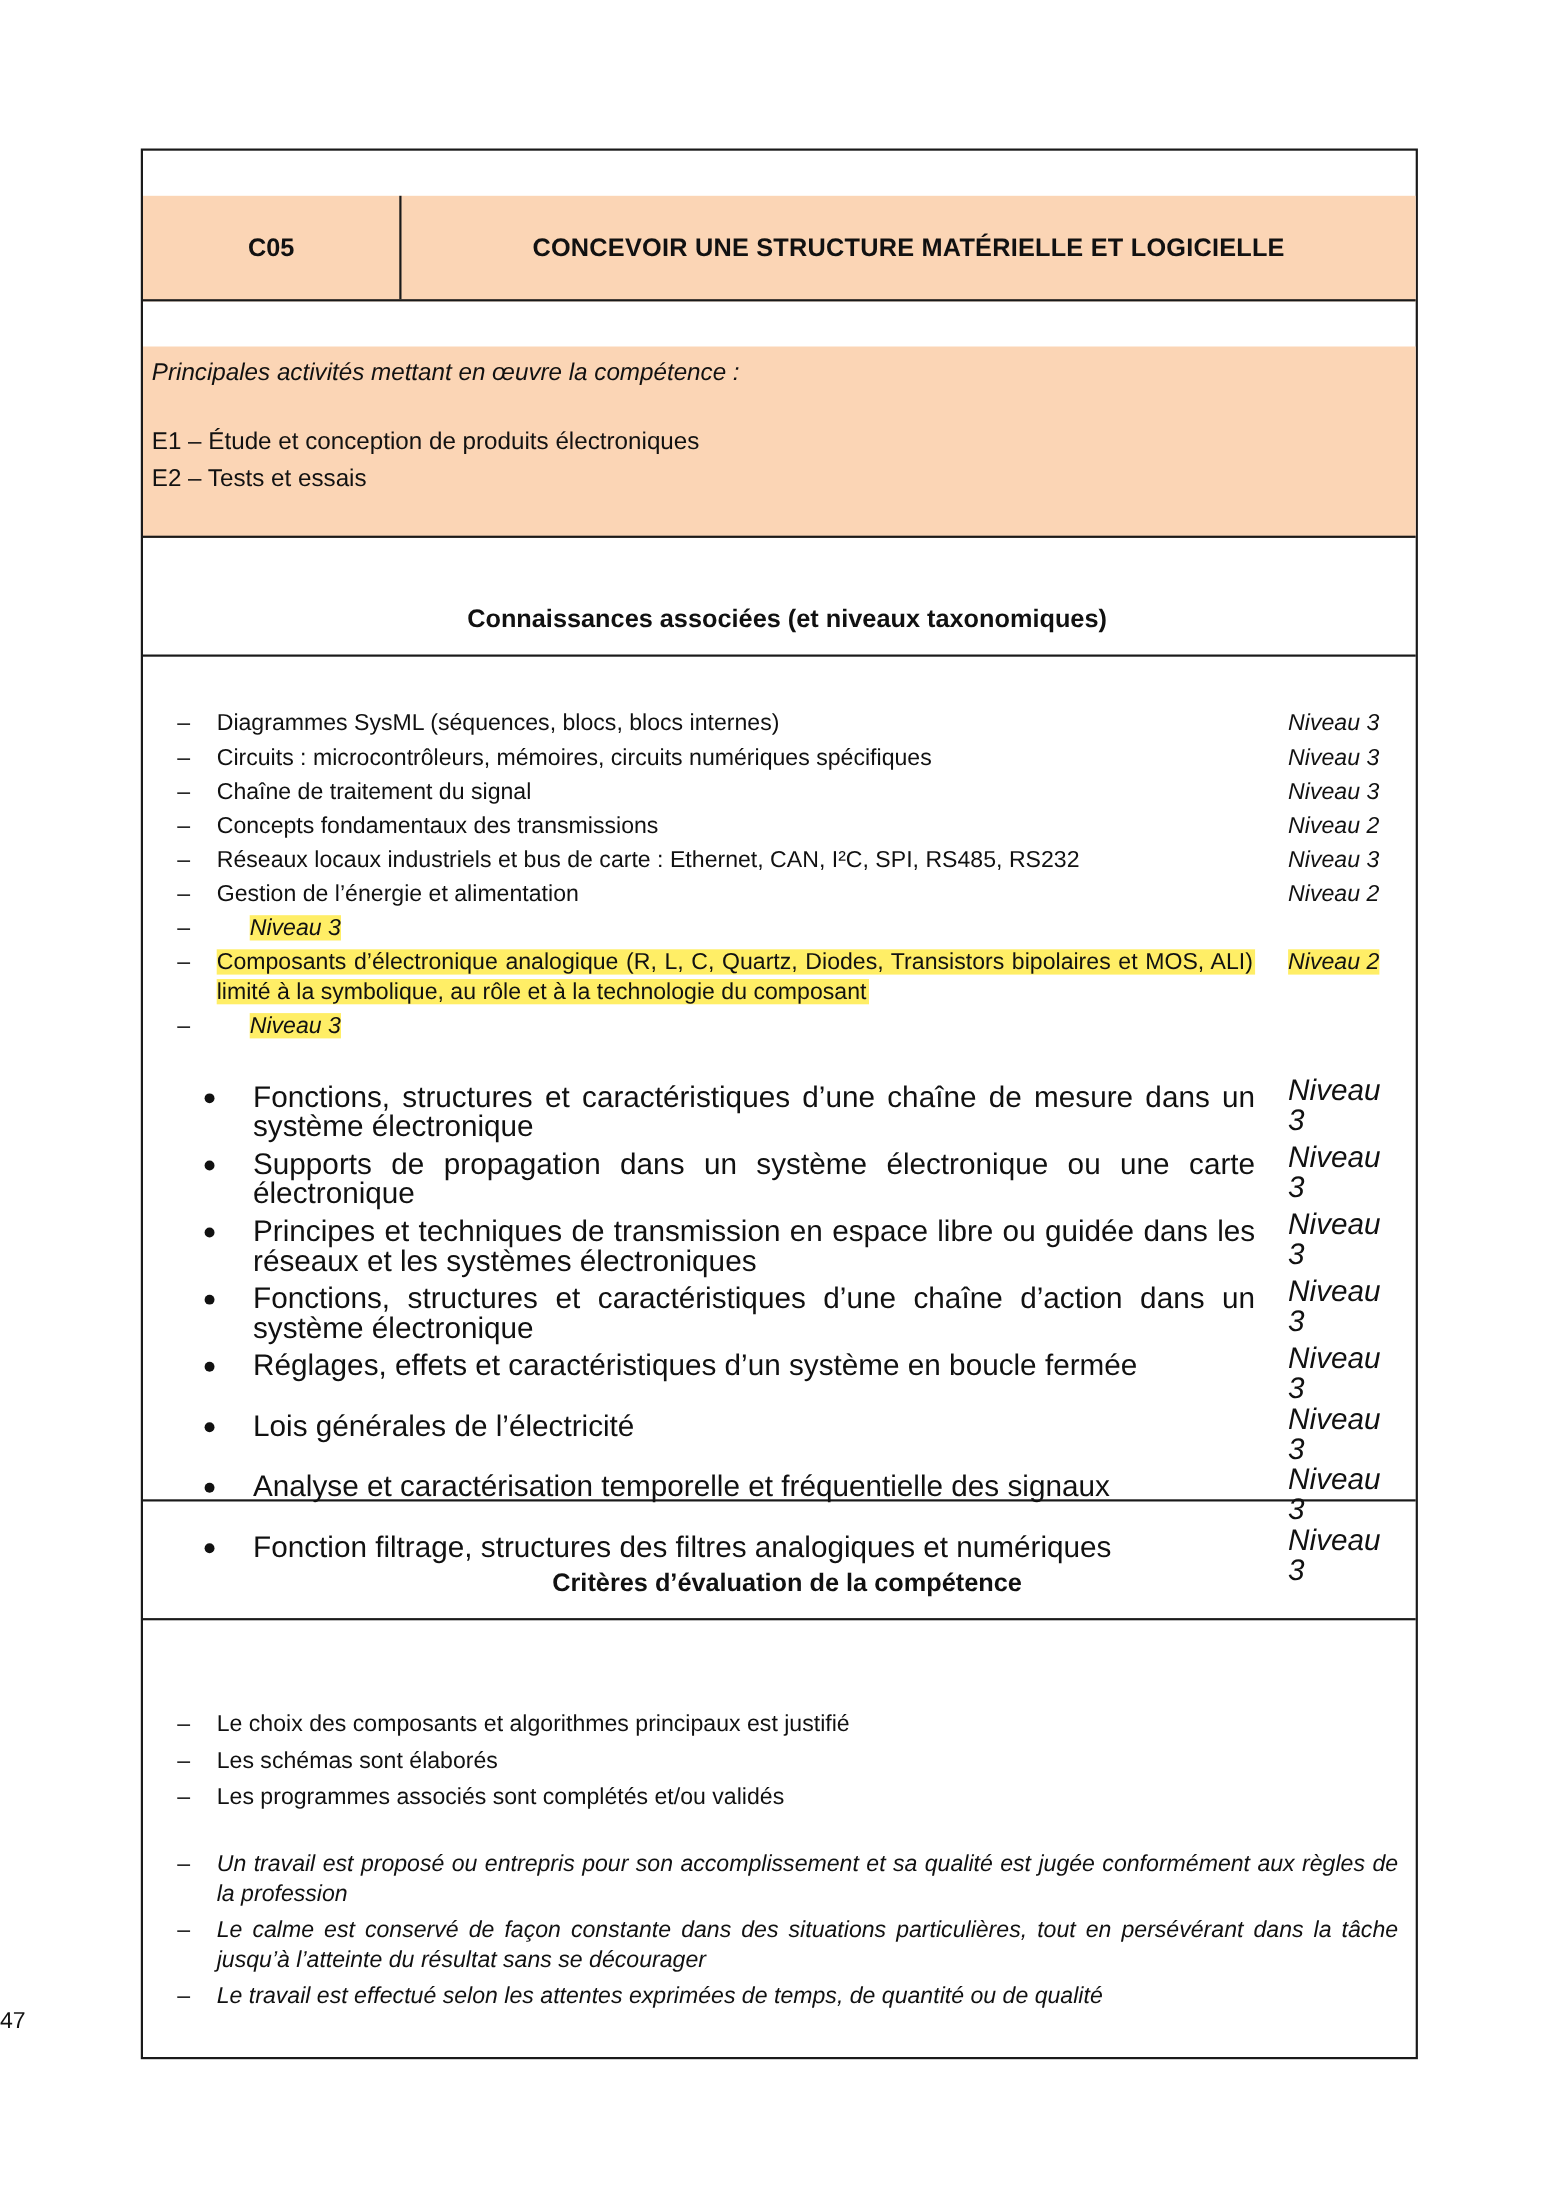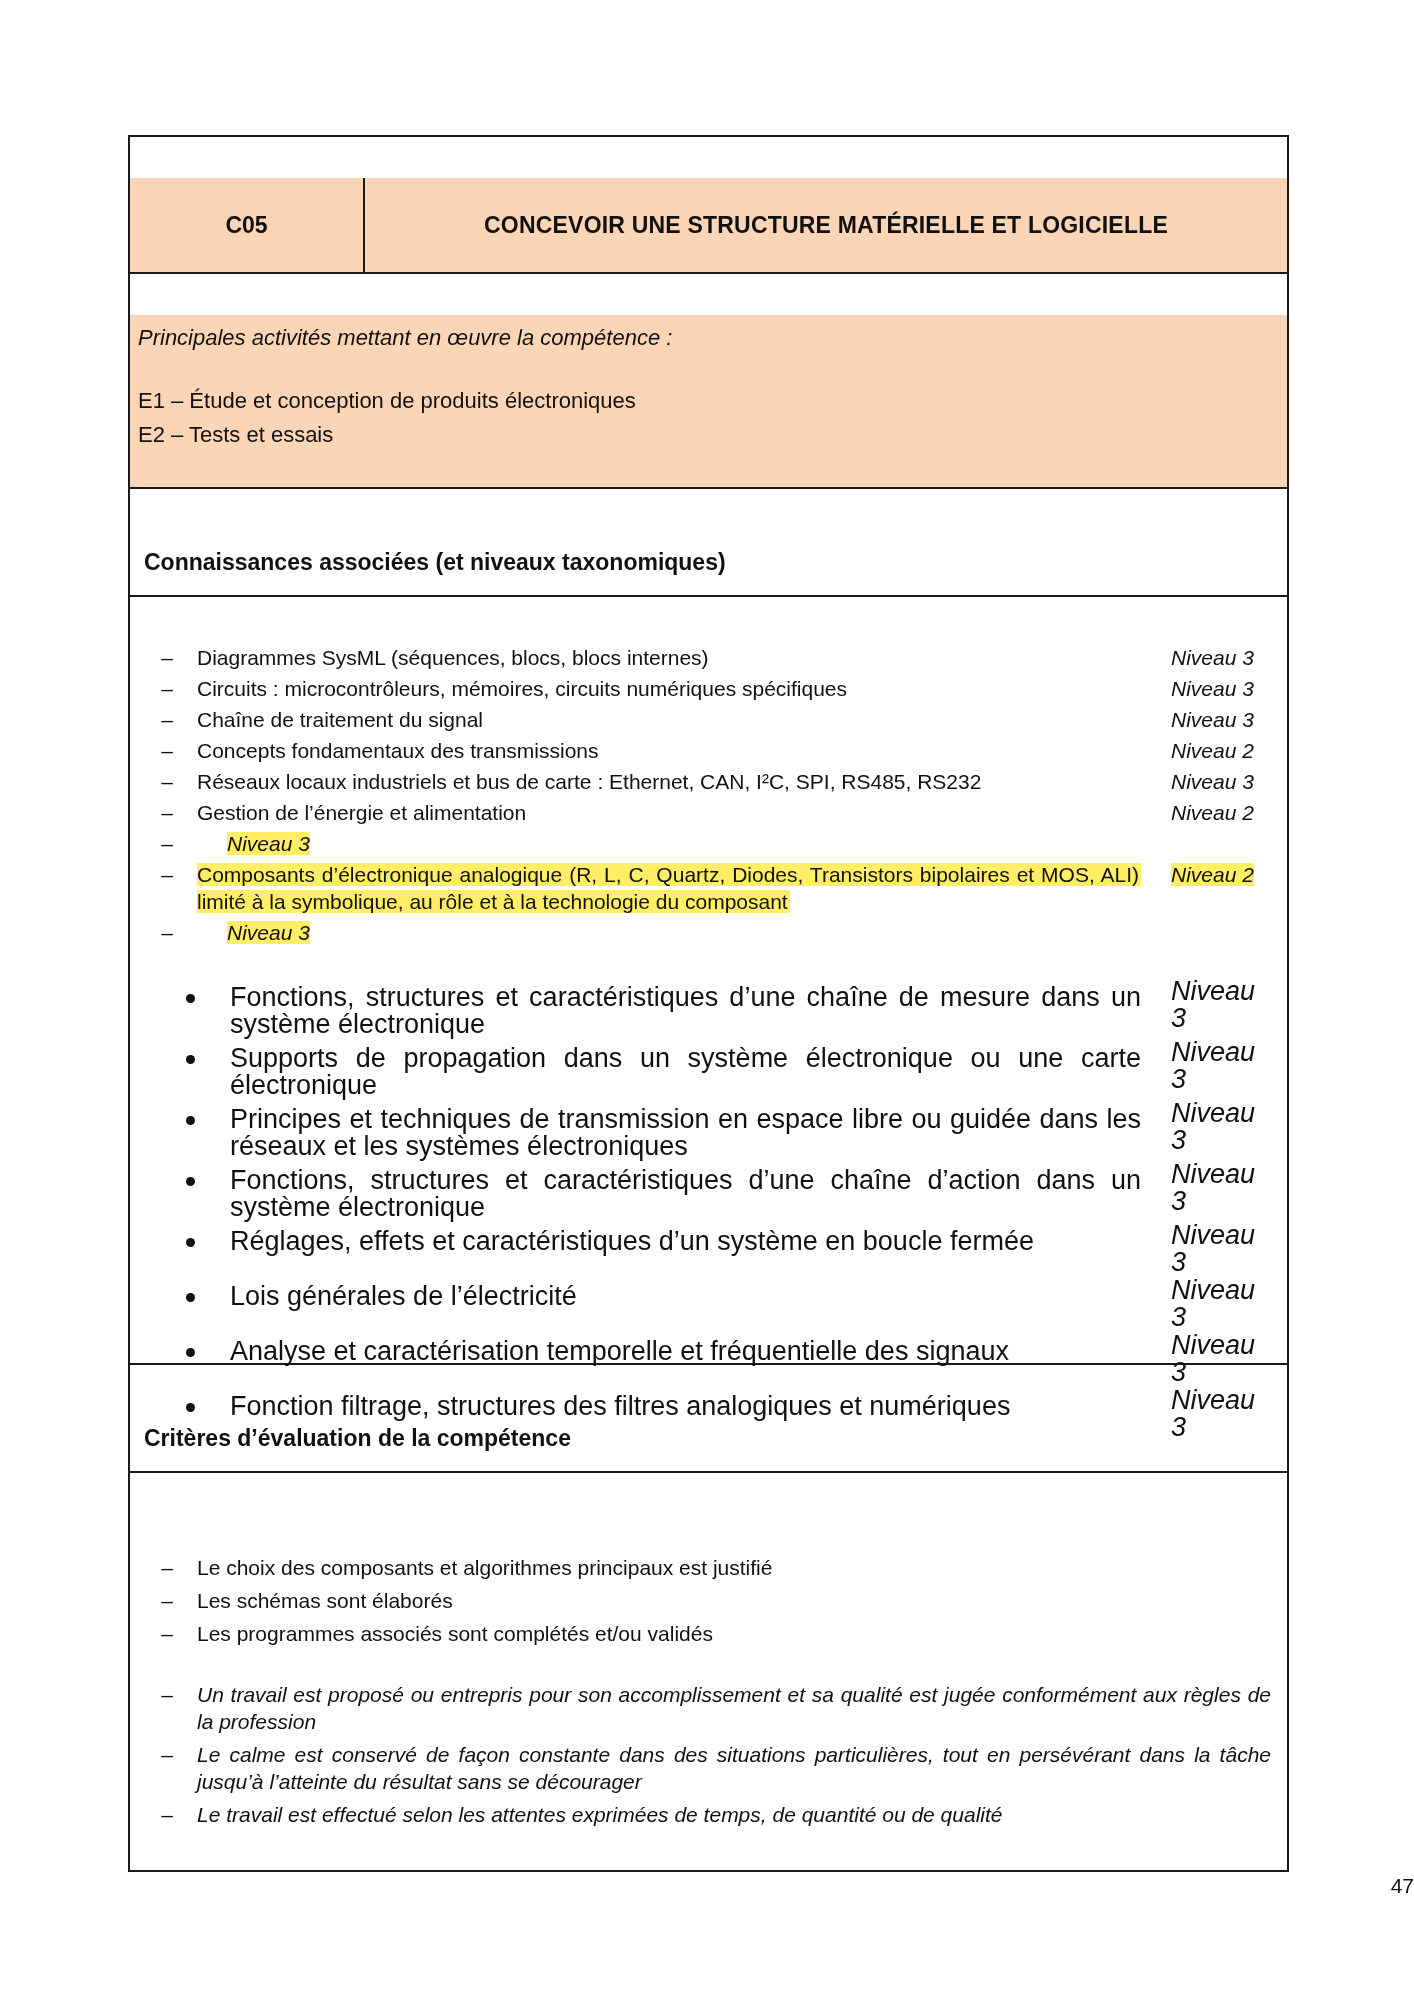--- a/index.html
+++ b/index.html
@@ -22,21 +22,21 @@
   }
   .hdr .title {
     flex: 1; display: flex; align-items: center; justify-content: center;
     font-weight: bold; font-size: 23px; letter-spacing: 0.2px; border-radius: 25px;
   }
 
   .activities { height: 174px; padding: 0 8px; }
   .activities .intro { font-style: italic; font-size: 22px; padding-top: 10px; }
   .activities .acts { margin-top: 33px; font-size: 22px; line-height: 34px; }
 
-  .section-head { height: 67px; display: flex; align-items: center; padding-left: 14px; font-weight: bold; font-size: 23px; }
+  .section-head { height: 67px; display: flex; align-items: center; padding-left: 14px; font-weight: bold; font-size: 23px; justify-content: center; }
 
   .knowledge { height: 727px; padding-top: 6px; }
   .klist { list-style: none; margin: 0; padding: 0; }
   .kitem { display: flex; align-items: flex-start; font-size: 21px; line-height: 27px; margin-bottom: 4px; }
   .kitem .dash { width: 67px; text-align: center; flex: none; padding-left: 7px; box-sizing: border-box; }
   .kitem .txt { width: 944px; flex: none; text-align: justify; }
   .kitem .lvl { margin-left: 30px; font-style: italic; width: 96px; flex: none; }
   .hl .txt span.mark, .hl .lvl span.mark { background: #FFEE66; }
   .kitem.hl .txt span.mark { box-decoration-break: clone; -webkit-box-decoration-break: clone; padding-right: 2px; }
 
@@ -50,21 +50,21 @@
   .bitem .lvl { margin-left: 30px; font-style: italic; width: 96px; flex: none; margin-top: -6px; }
 
   .criteria { height: 356px; padding-top: 40px; }
   .clist { list-style: none; margin: 0; padding: 0; }
   .citem { display: flex; font-size: 21px; line-height: 27px; margin-bottom: 6px; }
   .citem .dash { width: 67px; text-align: center; flex: none; padding-left: 7px; box-sizing: border-box; }
   .citem .txt { width: 1074px; flex: none; text-align: justify; text-align-last: left; }
   .clist.italic { margin-top: 34px; }
   .clist.italic .txt { font-style: italic; }
 
-  .page-num { position: absolute; left: 0; width: 1414px; top: 1826px; text-align: right; font-size: 21px; margin-top: 48px; }
+  .page-num { position: absolute; left: 0; width: 1414px; top: 1826px; text-align: left; font-size: 21px; }
 </style>
 </head>
 <body>
 
 <div class="sheet">
 
   <div class="row peach hdr">
     <div class="code">C05</div>
     <div class="title">CONCEVOIR UNE STRUCTURE MATÉRIELLE ET LOGICIELLE</div>
   </div>

